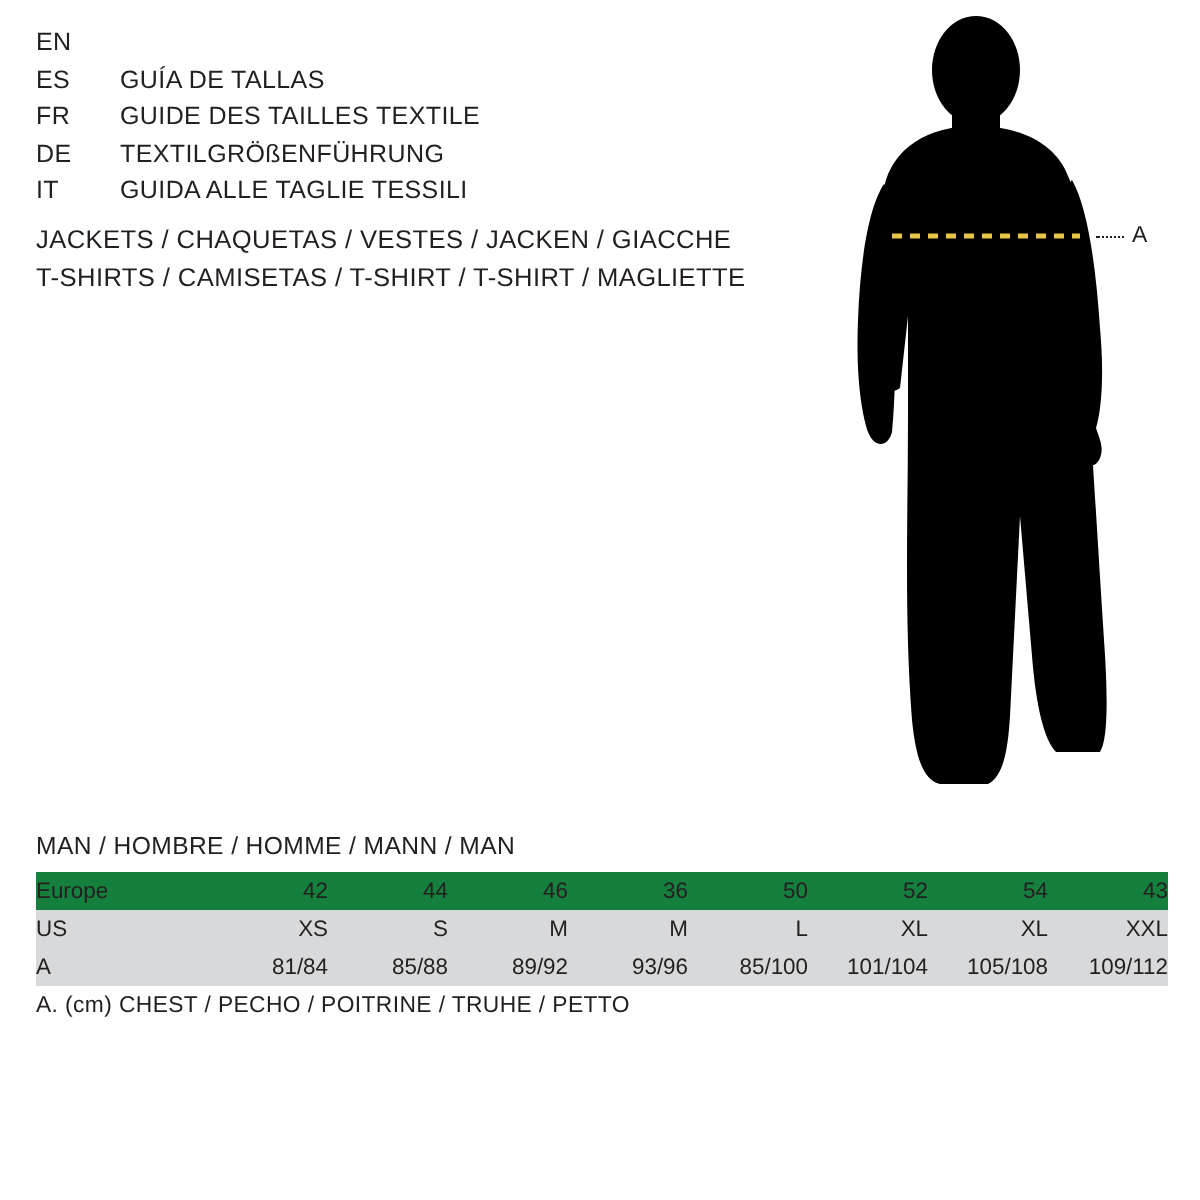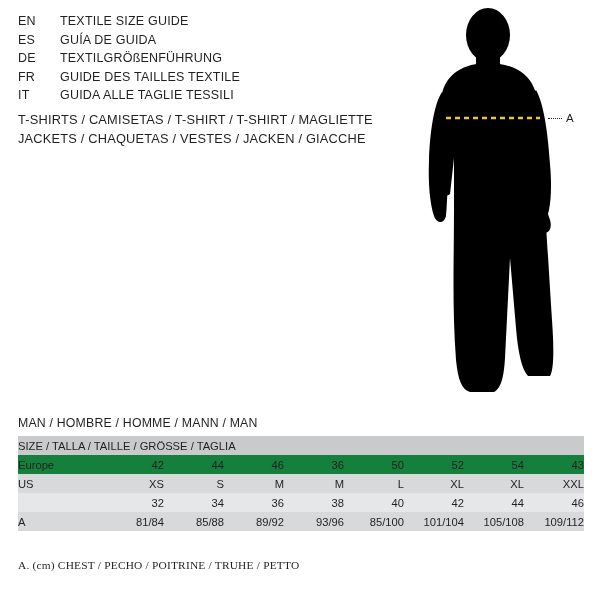--- a/index.html
+++ b/index.html
@@ -110,58 +110,56 @@
   tr.row-head { background: #c9cacc; }
   tr.row-a    { background: #15803d; }
   tr.row-b    { background: #d8d9db; padding-left: 28px; }
   tr.row-c    { background: #e6e7e8; }
   tr.row-d    { background: #d8d9db; }
 
   td.c-label { width: 86px; padding-left: 2px; text-align: left; }
   td.c-val   { width: 60px; text-align: right; }
 
   .footnote {
-    margin-top: 28px;
+    margin-top: 4px;
     font-size: 11.4px;
     letter-spacing: 0.2px;
     color: #231f20;
-    font-family: Liberation Serif, serif;
   }
 </style>
 </head>
 <body>
 
 <div class="page">
 
   <div class="lang-block">
     <div class="lang-row">
       <span class="lang-code">EN</span>
-      <span class="lang-text">TEXTILE SIZE GUIDE</span>
     </div>
     <div class="lang-row">
       <span class="lang-code">ES</span>
-      <span class="lang-text">GUÍA DE GUIDA</span>
+      <span class="lang-text">GUÍA DE TALLAS</span>
+    </div>
+    <div class="lang-row">
+      <span class="lang-code">FR</span>
+      <span class="lang-text">GUIDE DES TAILLES TEXTILE</span>
     </div>
     <div class="lang-row">
       <span class="lang-code">DE</span>
       <span class="lang-text">TEXTILGRÖßENFÜHRUNG</span>
     </div>
     <div class="lang-row">
-      <span class="lang-code">FR</span>
-      <span class="lang-text">GUIDE DES TAILLES TEXTILE</span>
-    </div>
-    <div class="lang-row">
       <span class="lang-code">IT</span>
       <span class="lang-text">GUIDA ALLE TAGLIE TESSILI</span>
     </div>
   </div>
 
   <div class="section-heads">
+    <div class="section-head">JACKETS / CHAQUETAS / VESTES / JACKEN / GIACCHE</div>
     <div class="section-head">T-SHIRTS / CAMISETAS / T-SHIRT / T-SHIRT / MAGLIETTE</div>
-    <div class="section-head">JACKETS / CHAQUETAS / VESTES / JACKEN / GIACCHE</div>
   </div>
 
   <div class="figure-wrap">
     <svg width="196" height="400" viewBox="0 0 196 400">
       <g fill="#000000">
 
         <ellipse cx="90" cy="27" rx="22" ry="27"></ellipse>
 
         <rect x="78" y="48" width="24" height="14"></rect>
 
@@ -207,23 +205,20 @@
     </svg>
     <div class="measure-dots"></div>
     <div class="measure-label">A</div>
   </div>
 
   <div class="table-area">
     <div class="man-title">MAN / HOMBRE / HOMME / MANN / MAN</div>
 
     <table class="size-table">
       <tbody>
-        <tr class="row-head">
-          <td class="c-label" colspan="9">SIZE / TALLA / TAILLE / GRÖSSE / TAGLIA</td>
-        </tr>
 
         <tr class="row-a">
           <td class="c-label">Europe</td>
           <td class="c-val">42</td>
           <td class="c-val">44</td>
           <td class="c-val">46</td>
           <td class="c-val">36</td>
           <td class="c-val">50</td>
           <td class="c-val">52</td>
           <td class="c-val">54</td>
@@ -235,31 +230,20 @@
           <td class="c-val">XS</td>
           <td class="c-val">S</td>
           <td class="c-val">M</td>
           <td class="c-val">M</td>
           <td class="c-val">L</td>
           <td class="c-val">XL</td>
           <td class="c-val">XL</td>
           <td class="c-val">XXL</td>
         </tr>
 
-        <tr class="row-c">
-          <td class="c-label"></td>
-          <td class="c-val">32</td>
-          <td class="c-val">34</td>
-          <td class="c-val">36</td>
-          <td class="c-val">38</td>
-          <td class="c-val">40</td>
-          <td class="c-val">42</td>
-          <td class="c-val">44</td>
-          <td class="c-val">46</td>
-        </tr>
 
         <tr class="row-d">
           <td class="c-label">A</td>
           <td class="c-val">81/84</td>
           <td class="c-val">85/88</td>
           <td class="c-val">89/92</td>
           <td class="c-val">93/96</td>
           <td class="c-val">85/100</td>
           <td class="c-val">101/104</td>
           <td class="c-val">105/108</td>

